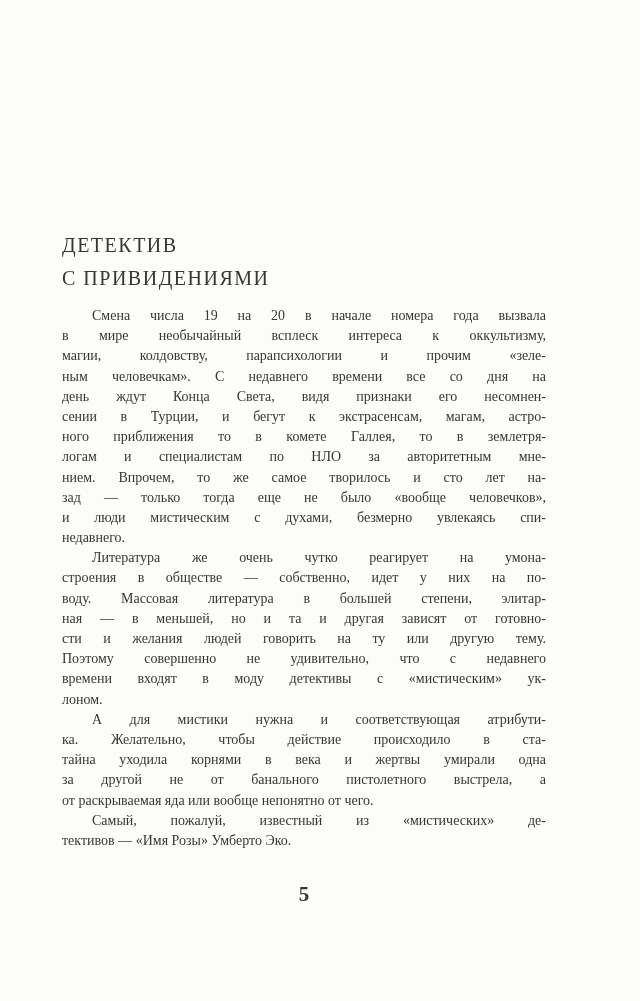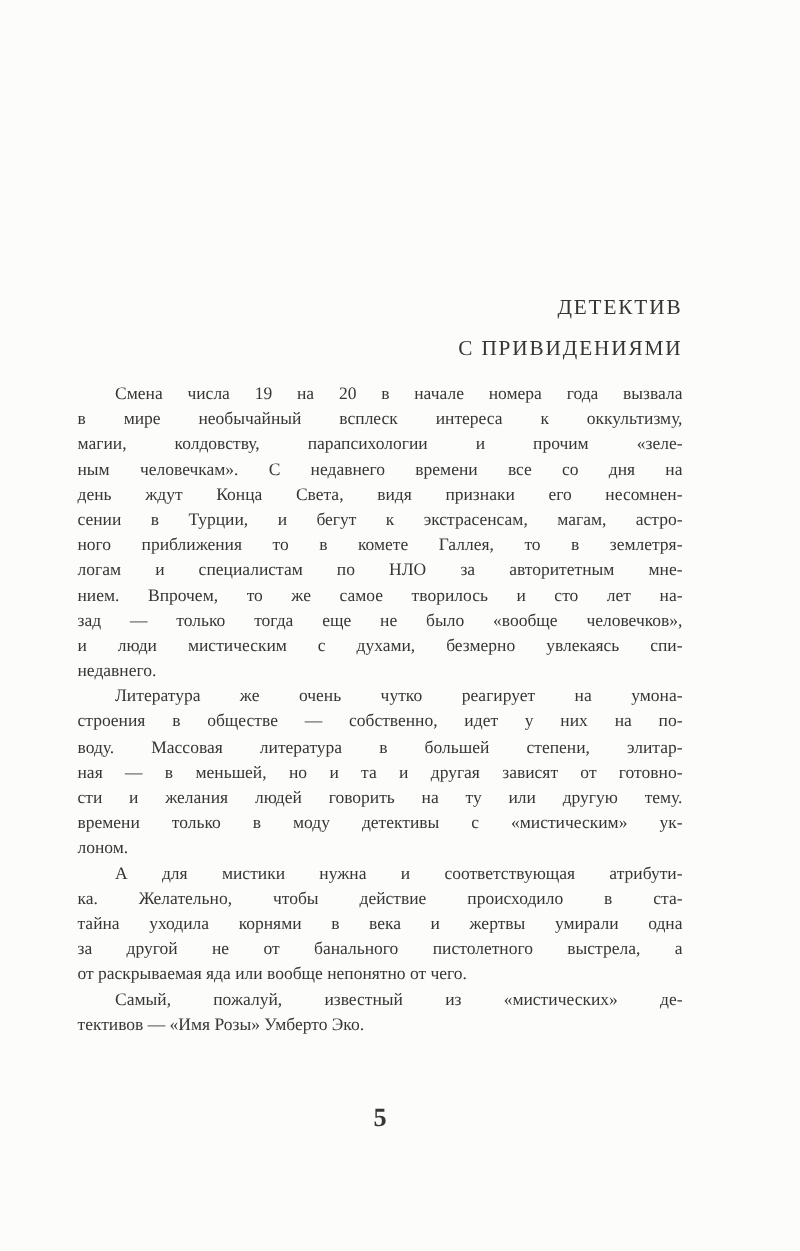--- a/index.html
+++ b/index.html
@@ -19,22 +19,22 @@
     width: 640px;
     height: 1001px;
     overflow: hidden;
     background: var(--bg, #fcfcfb);
   }
   .chapter-title {
     position: absolute;
     top: 229px;
     left: 62px;
     width: 484px;
-    text-align: right;
-    font-size: 17px;
+    text-align: left;
+    font-size: 20px;
     line-height: 33px;
     letter-spacing: 1.5px;
     font-weight: normal;
   }
   .body-text {
     position: absolute;
     top: 306px;
     left: 62px;
     width: 484px;
     font-size: 14px;
@@ -82,21 +82,22 @@
       <div class="line">логам и специалистам по НЛО за авторитетным мне-</div>
       <div class="line">нием. Впрочем, то же самое творилось и сто лет на-</div>
       <div class="line">зад — только тогда еще не было «вообще человечков»,</div>
       <div class="line">и люди мистическим с духами, безмерно увлекаясь спи-</div>
       <div class="line last">недавнего.</div>
       <div class="line first">Литература же очень чутко реагирует на умона-</div>
       <div class="line">строения в обществе — собственно, идет у них на по-</div>
       <div class="line">воду. Массовая литература в большей степени, элитар-</div>
       <div class="line">ная — в меньшей, но и та и другая зависят от готовно-</div>
       <div class="line">сти и желания людей говорить на ту или другую тему.</div>
-      <div class="line">времени только в моду детективы с «мистическим» ук-</div>
+      <div class="line">Поэтому совершенно не удивительно, что с недавнего</div>
+      <div class="line">времени входят в моду детективы с «мистическим» ук-</div>
       <div class="line last">лоном.</div>
       <div class="line first">А для мистики нужна и соответствующая атрибути-</div>
       <div class="line">ка. Желательно, чтобы действие происходило в ста-</div>
       <div class="line">тайна уходила корнями в века и жертвы умирали одна</div>
       <div class="line">за другой не от банального пистолетного выстрела, а</div>
       <div class="line last">от раскрываемая яда или вообще непонятно от чего.</div>
       <div class="line first">Самый, пожалуй, известный из «мистических» де-</div>
       <div class="line last">тективов — «Имя Розы» Умберто Эко.</div>
     </div>
 

